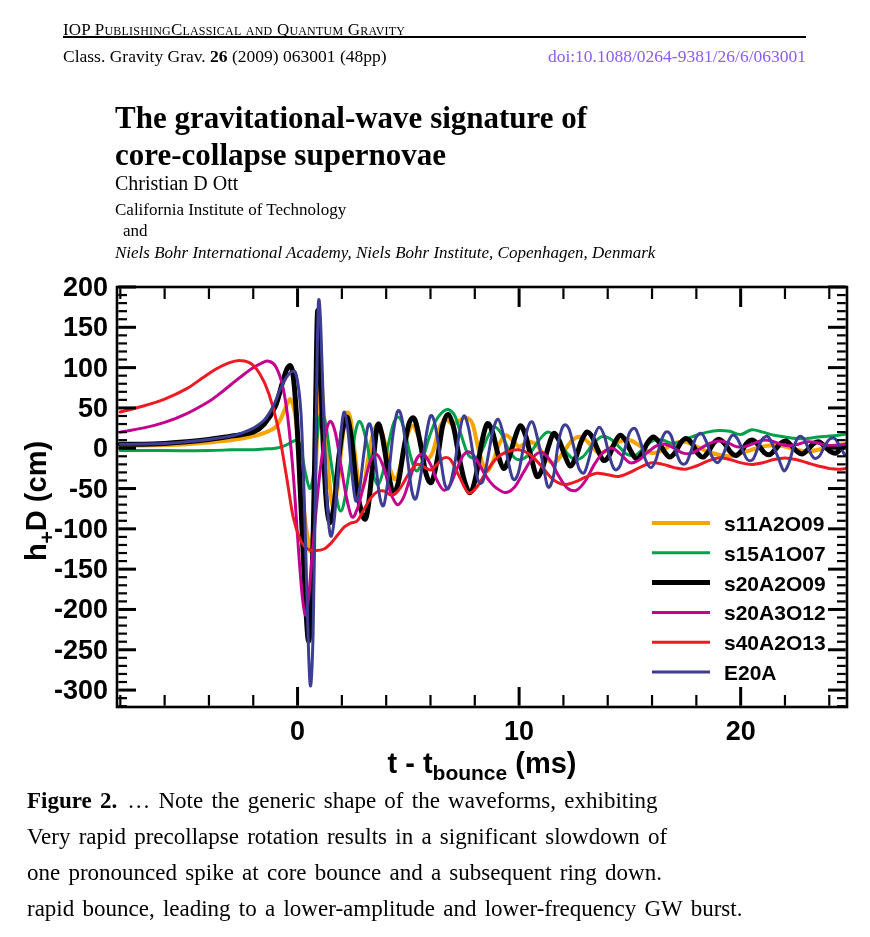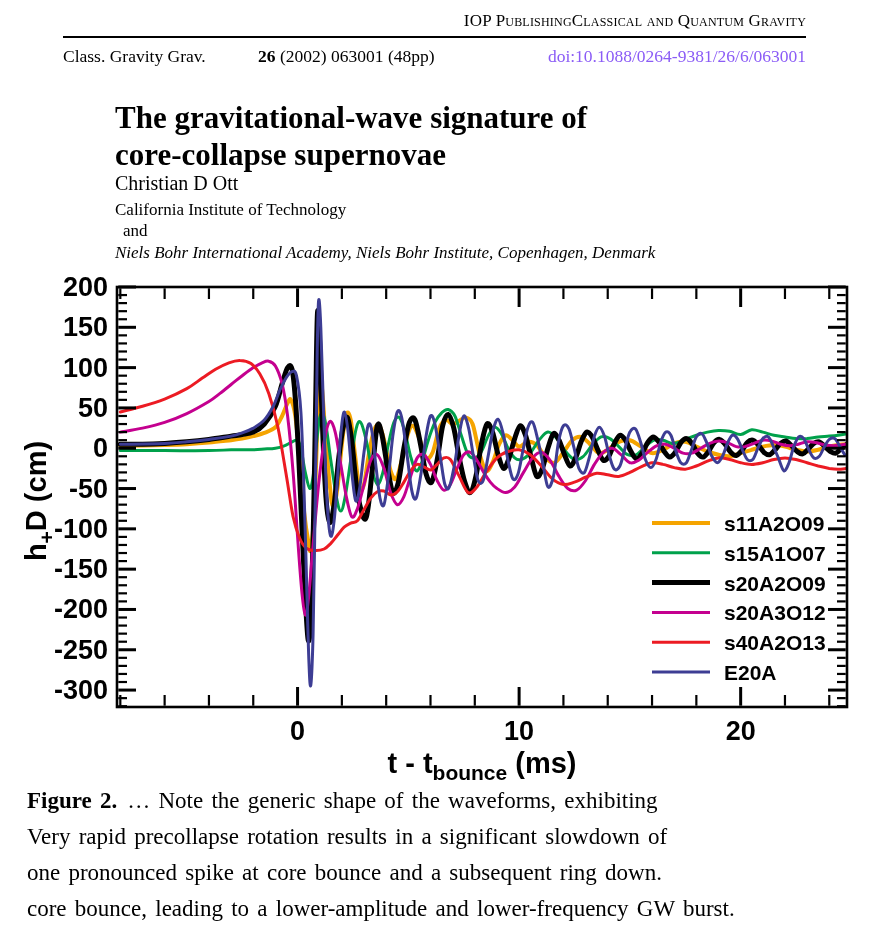--- a/index.html
+++ b/index.html
@@ -1,25 +1,25 @@
 <!DOCTYPE html>
 <html><head>
 <meta charset="utf-8">
 <style>
   html,body{margin:0;padding:0;background:#ffffff;}
   .page{position:relative;width:870px;height:937px;background:#fff;overflow:hidden;
         font-family:"Liberation Serif", serif;color:#000;}
   
-  .masthead{position:absolute;top:11px;left:63px;width:743px;display:flex;
-            justify-content:flex-end;font-size:17px;font-variant:small-caps;letter-spacing:.2px;}
+  .masthead{position:absolute;top:20px;left:63px;width:743px;display:flex;
+            justify-content:flex-start;font-size:17px;font-variant:small-caps;letter-spacing:.2px;}
   .rule{position:absolute;top:36px;left:63px;width:743px;height:2px;background:#000;}
   .citerow{position:absolute;top:46px;left:63px;width:743px;display:flex;
            justify-content:space-between;font-size:17.5px;}
   .doi{color:#8b5cf6;text-decoration:none;}
-  .vol{font-weight:bold;margin-left:48px;}
+  .vol{font-weight:bold;}
   
   .title{position:absolute;top:78px;left:115px;width:600px;font-size:31px;font-weight:bold;line-height:37px;}
   .author{position:absolute;top:172px;left:115px;font-size:20px;font-weight:normal;}
   .affil1{position:absolute;top:200px;left:115px;font-size:17px;}
   .affil-and{position:absolute;top:221px;left:115px;font-size:17px;margin-left:8px;}
   .affil2{position:absolute;top:243px;left:115px;font-size:17px;font-style:italic;}
   
   .chart-wrap{position:absolute;top:258px;left:0;width:870px;height:540px;margin:0;}
   svg text{font-family:"Liberation Sans", sans-serif;}
   
@@ -30,21 +30,21 @@
 <body>
 
 <div class="page">
 
   <div class="masthead">
     <span>IOP Publishing</span>
     <span>Classical and Quantum Gravity</span>
   </div>
   <div class="rule"></div>
   <div class="citerow">
-    <span><span>Class. Gravity Grav. </span><span class="vol">26</span><span> (2002) 063001 (48pp)</span></span>
+    <span><span>Class. Gravity Grav. </span><span class="vol">26</span><span> (2009) 063001 (48pp)</span></span>
     <a class="doi" href="#">doi:10.1088/0264-9381/26/6/063001</a>
   </div>
 
   <h1 class="title"><span>The gravitational-wave signature of</span><br><span>core-collapse supernovae</span></h1>
   <div class="author">Christian D Ott</div>
   <div class="affil1">California Institute of Technology</div>
   <div class="affil-and">and</div>
   <div class="affil2">Niels Bohr International Academy, Niels Bohr Institute, Copenhagen, Denmark</div>
 
   <figure class="chart-wrap">
@@ -249,16 +249,16 @@
             <text x="724" y="422" font-size="21" font-weight="bold" fill="#000">E20A</text>
           </g>
         </g>
       </svg>
   </figure>
 
   <div class="caption">
     <div class="cap-line"><span class="cap-label">Figure 2.</span><span>… Note the generic shape of the waveforms, exhibiting</span></div>
     <div class="cap-line">Very rapid precollapse rotation results in a significant slowdown of</div>
     <div class="cap-line">one pronounced spike at core bounce and a subsequent ring down.</div>
-    <div class="cap-line">core bounce, leading to a lower-amplitude and lower-frequency GW burst.</div>
+    <div class="cap-line">rapid bounce, leading to a lower-amplitude and lower-frequency GW burst.</div>
   </div>
 
 </div>
 
 </body></html>

